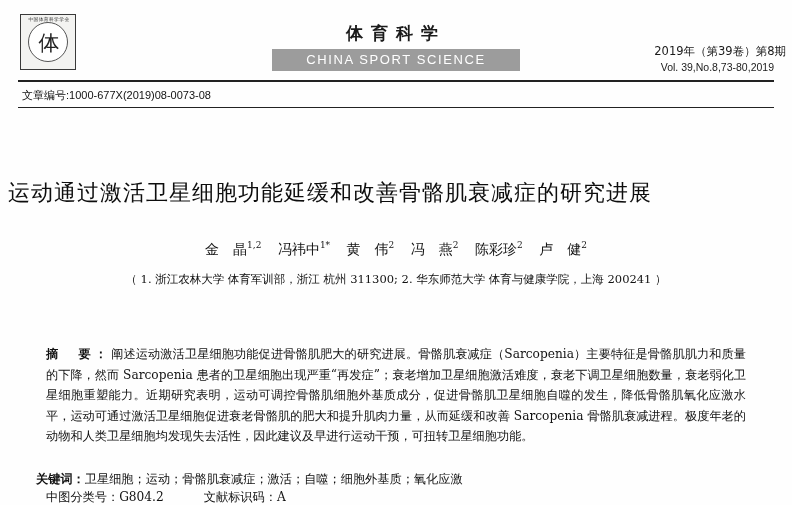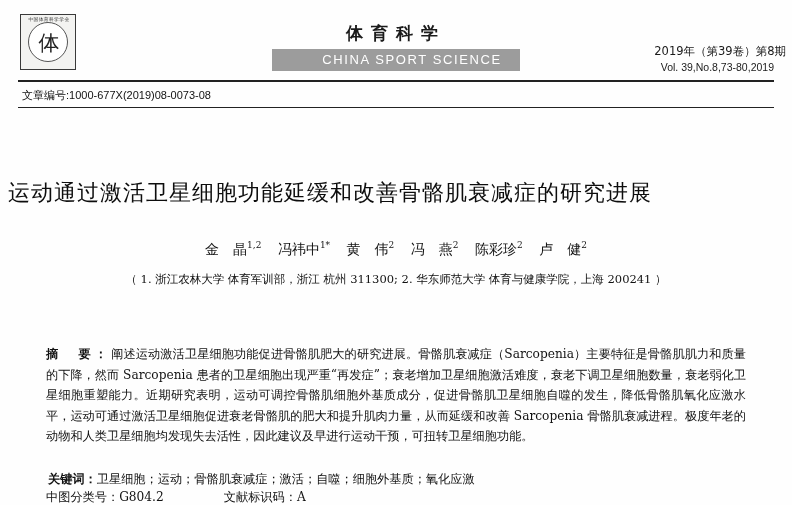--- a/index.html
+++ b/index.html
@@ -99,21 +99,20 @@
     left: 272px;
     top: 49px;
     width: 248px;
     height: 22px;
     line-height: 22px;
     text-align: center;
     font-size: 13px;
     letter-spacing: 1.6px;
     color: #ffffff;
     font-family: "Liberation Sans", sans-serif;
-    padding-left: 16px;
   }
 
   .issue-line1 {
     position: absolute;
     right: 6px;
     top: 44px;
     font-size: 11.5px;
     font-family: "DejaVu Sans", sans-serif;
     color: #1a1a1a;
     text-align: right;
@@ -215,39 +214,39 @@
     font-family: "DejaVu Serif", serif;
     color: #111;
   }
   .abstract .lbl {
     font-weight: bold;
     letter-spacing: 4px;
   }
 
   .keywords {
     position: absolute;
-    left: 48px;
+    left: 36px;
     top: 471px;
     width: 700px;
     font-size: 12.2px;
     font-family: "DejaVu Serif", serif;
     color: #111;
   }
   .keywords .lbl { font-weight: bold; }
 
   .classline {
     position: absolute;
     left: 46px;
     top: 489px;
     width: 700px;
     font-size: 12.2px;
     font-family: "DejaVu Serif", serif;
     color: #111;
   }
-  .classline .seg2 { margin-left: 60px; }
+  .classline .seg2 { margin-left: 40px; }
 </style>
 </head>
 <body>
 
 <div class="page">
 
   <div class="masthead">
 
     <div class="logo">
       <div class="logo-arc">中国体育科学学会</div>

